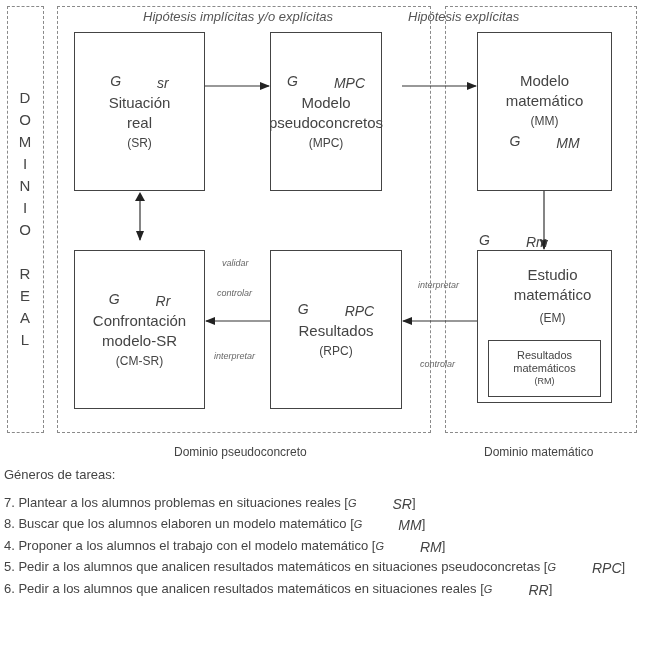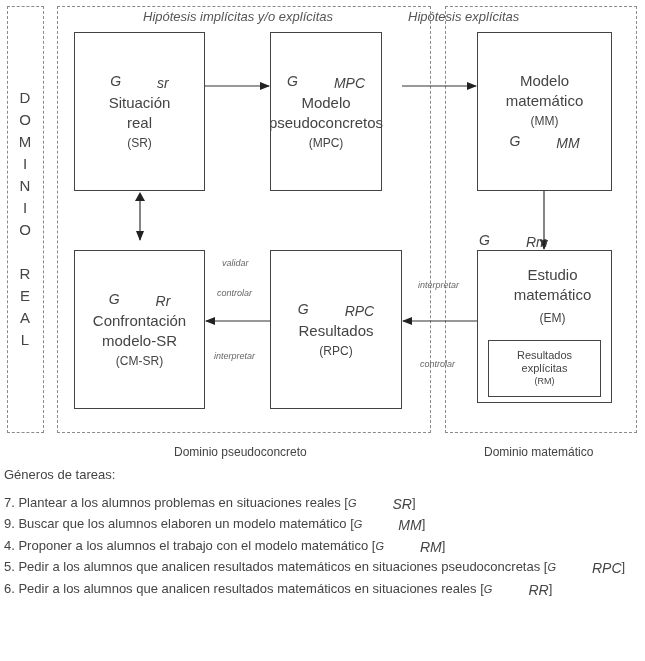--- a/index.html
+++ b/index.html
@@ -96,35 +96,35 @@
 
 <div class="g" style="position:absolute;left:479px;top:232px;color:#444;"><span>G</span><sub>Rm</sub></div>
 
 <div class="box" style="left:477px;top:250px;width:135px;height:153px;justify-content:flex-start;padding-top:14px;padding-left:16px;">
   <div>Estudio</div>
   <div>matemático</div>
   <div class="sc" style="margin-top:3px;">(EM)</div>
 </div>
 <div class="box" style="left:488px;top:340px;width:113px;height:57px;font-size:11px;line-height:13px;border-width:1.2px;">
   <div>Resultados</div>
-  <div>explícitas</div>
+  <div>matemáticos</div>
   <div style="font-size:9px;">(RM)</div>
 </div>
 
 <div class="lbl" style="left:222px;top:258px;">validar</div>
 <div class="lbl" style="left:217px;top:288px;">controlar</div>
 <div class="lbl" style="left:214px;top:351px;">interpretar</div>
 <div class="lbl" style="left:418px;top:280px;">interpretar</div>
 <div class="lbl" style="left:420px;top:359px;">controlar</div>
 
 <div class="dom" style="left:174px;top:445px;">Dominio pseudoconcreto</div>
 <div class="dom" style="left:484px;top:445px;">Dominio matemático</div>
 
 <div class="tasks">
   <div class="head">Géneros de tareas:</div>
   <ol>
     <li><span>7. Plantear a los alumnos problemas en situaciones reales [</span><span class="g"><span>G</span><sub>SR</sub></span><span>]</span></li>
-    <li><span>9. Buscar que los alumnos elaboren un modelo matemático [</span><span class="g"><span>G</span><sub>MM</sub></span><span>]</span></li>
+    <li><span>8. Buscar que los alumnos elaboren un modelo matemático [</span><span class="g"><span>G</span><sub>MM</sub></span><span>]</span></li>
     <li><span>4. Proponer a los alumnos el trabajo con el modelo matemático [</span><span class="g"><span>G</span><sub>RM</sub></span><span>]</span></li>
     <li><span>5. Pedir a los alumnos que analicen resultados matemáticos en situaciones pseudoconcretas [</span><span class="g"><span>G</span><sub>RPC</sub></span><span>]</span></li>
     <li><span>6. Pedir a los alumnos que analicen resultados matemáticos en situaciones reales [</span><span class="g"><span>G</span><sub>RR</sub></span><span>]</span></li>
   </ol>
 </div>
 
 </body></html>

